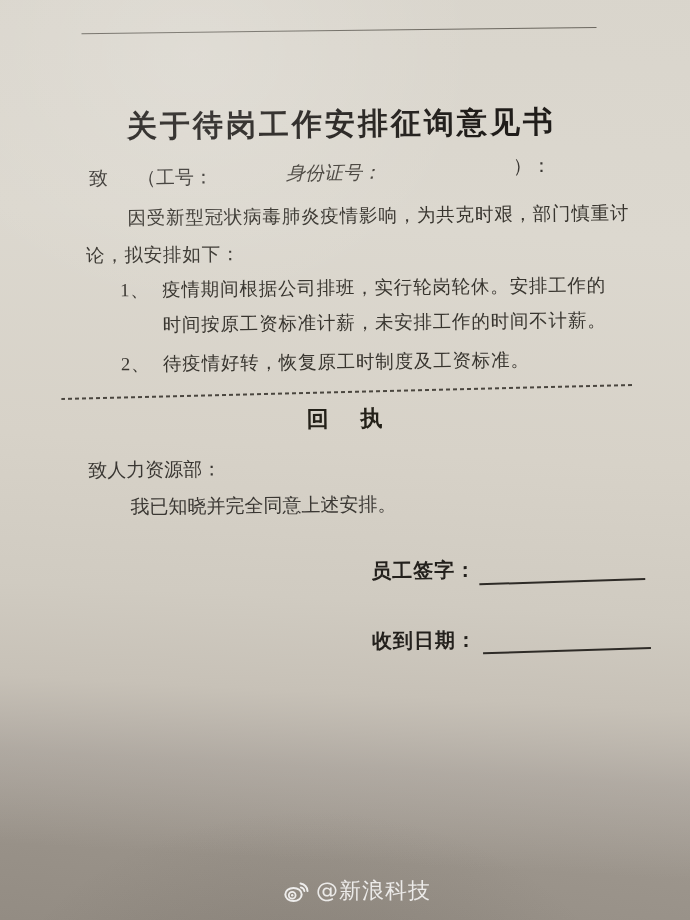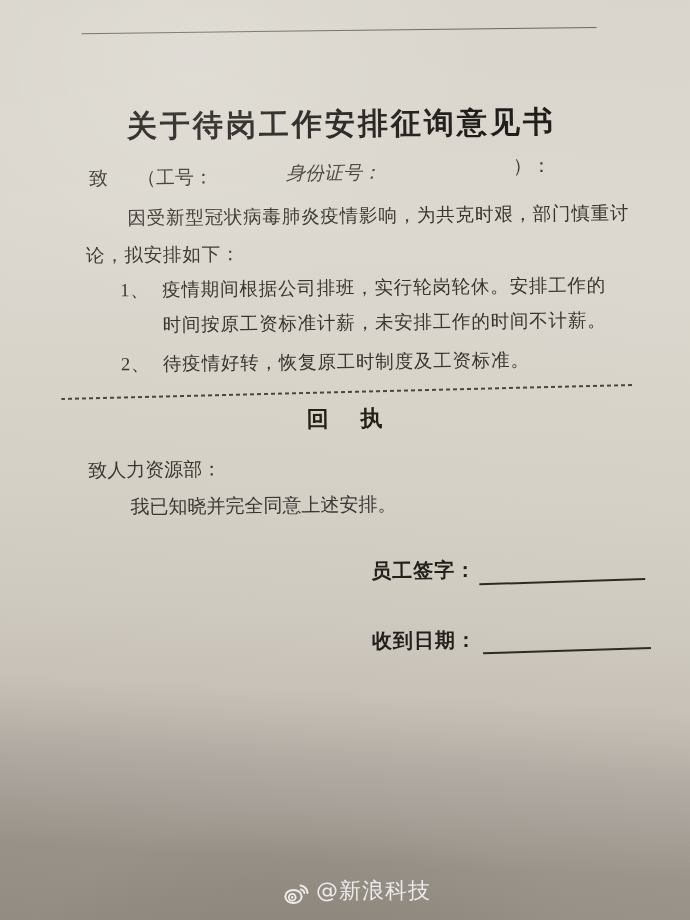--- a/index.html
+++ b/index.html
@@ -86,21 +86,21 @@
   }
   .sig1-label { left: 370px; top: 558px; }
   .sig1-line  { left: 478px; top: 583px; width: 166px; height: 2px;
                 background: #2e2b27; transform: rotate(-1.2deg); }
   .sig2-label { left: 370px; top: 628px; }
   .sig2-line  { left: 481px; top: 652px; width: 168px; height: 2px;
                 background: #2e2b27; transform: rotate(-1.2deg); }
 
   .watermark {
     position: absolute; left: 283px; top: 876px;
-    display: flex; align-items: flex-end; gap: 6px;
+    display: flex; align-items: center; gap: 6px;
     color: rgba(255,255,255,0.82);
     font-family: "DejaVu Sans", "Liberation Sans", sans-serif;
     font-size: 22px; letter-spacing: 1px;
   }
   .watermark svg { display: block; opacity: 0.85; }
 </style>
 </head>
 <body>
 
 <div class="photo">

